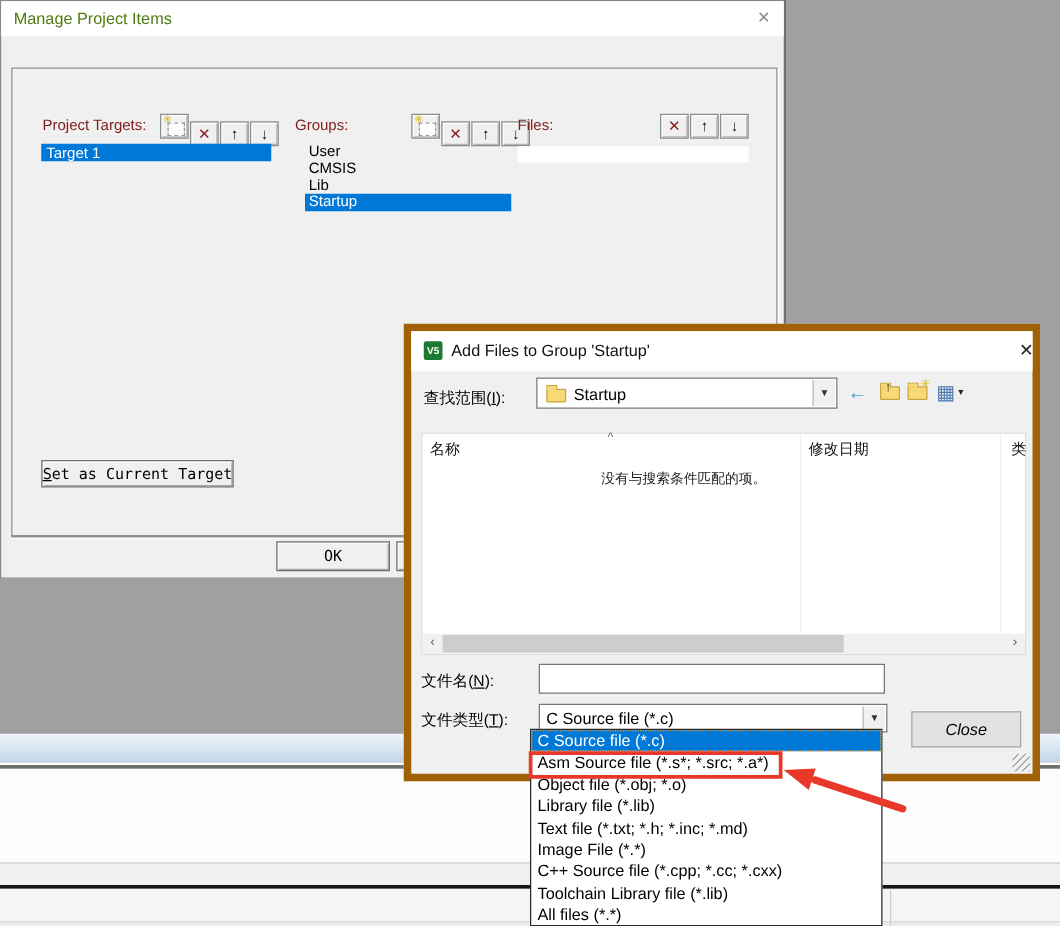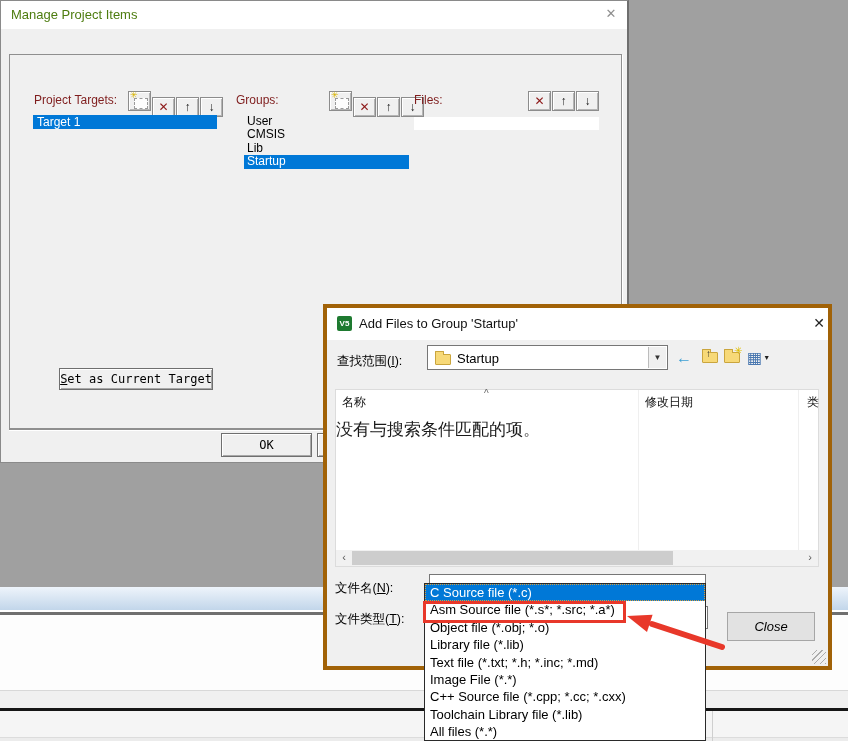--- a/index.html
+++ b/index.html
@@ -34,28 +34,28 @@
   .ic-arrow{font-size:12px;line-height:18px;color:#111;font-weight:bold;}
   .ic-new{position:absolute;left:5px;top:6px;width:12px;height:9px;border:1px dashed #9a9a9a;background:#fdfdfd;}
   .ic-spark{position:absolute;left:1px;top:-1px;font-size:9px;line-height:9px;color:#d9b400;}
   .sel-row{background:#0078d7;color:#fff;}
   #target-list{left:32px;top:114px;width:184px;font-size:12px;}
   #target-list .row{height:14px;line-height:14px;padding-left:4px;}
   #group-list{left:243px;top:114px;width:163px;font-size:12px;}
   #group-list .row{height:13.4px;line-height:13.4px;padding-left:3px;}
   #files-box{left:413px;top:116px;width:185px;height:13px;background:#ffffff;}
   .btn3d{background:#f0f0f0;border:1px solid #6f6f6f;box-shadow:inset 1px 1px 0 #ffffff,inset -1px -1px 0 #a8a8a8;box-sizing:border-box;text-align:center;font-family:"DejaVu Sans Mono",monospace;font-size:12px;color:#000;}
-  #set-current{left:58px;top:367px;width:154px;height:22px;line-height:20px;}
+  #set-current{left:32px;top:367px;width:154px;height:22px;line-height:20px;}
   #manage .sep{left:8px;top:427px;width:611px;height:2px;background:#8f8f8f;box-shadow:0 1px 0 #ffffff;}
   #ok-btn{left:220px;top:432px;width:91px;height:24px;line-height:22px;}
   #cancel-sliver{left:316px;top:432px;width:12px;height:24px;}
   .u{text-decoration:underline;}
 
   
-  #addfiles{left:323px;top:259px;width:509px;height:366px;background:#f0f0f0;border:4px solid #a16207;box-sizing:border-box;margin-top:45px;}
+  #addfiles{left:323px;top:259px;width:509px;height:366px;background:#f0f0f0;border:6px solid #a16207;box-sizing:border-box;}
   #addfiles .titlebar{position:absolute;left:0;top:0;width:100%;height:32px;background:#ffffff;}
   #addfiles .title{position:absolute;left:32px;top:8px;font-size:13px;color:#111;}
   #addfiles .appicon{position:absolute;left:10px;top:8px;width:15px;height:15px;background:#1e7a30;border-radius:2px;color:#fff;font-size:8px;font-weight:bold;text-align:center;line-height:15px;}
   #addfiles .close{position:absolute;left:482px;top:7px;width:20px;height:18px;text-align:center;font-size:14px;color:#222;}
   .cjk-label{font-size:12.5px;color:#000;}
   .combo{background:#fff;border:1px solid #767676;box-sizing:border-box;}
   .combo .cval{position:absolute;left:6px;top:4px;font-size:13px;color:#000;white-space:nowrap;}
   .combo .cbtn{position:absolute;right:1px;top:1px;bottom:1px;width:17px;background:#f0f0f0;border-left:1px solid #bcbcbc;text-align:center;font-size:8px;color:#333;line-height:21px;}
   #lookin-combo{left:100px;top:37px;width:241px;height:25px;}
   #lookin-combo .cval{left:29px;top:5px;}
@@ -67,21 +67,21 @@
   #nav-up .uarr{position:absolute;left:4px;top:-4px;font-size:10px;font-weight:bold;color:#222;}
   #nav-new{left:397px;top:44px;}
   #nav-new .spark{position:absolute;left:10px;top:-7px;font-size:10px;color:#e0be00;}
   #nav-views{left:420px;top:41px;color:#4a78b0;}
   #nav-views .vcaret{font-size:7px;color:#222;vertical-align:3px;margin-left:1px;}
 
   #filelist{left:8px;top:81px;width:484px;height:178px;background:#fff;border:1px solid #dcdcdc;box-sizing:border-box;}
   #filelist .hcol{position:absolute;top:4px;font-size:12px;color:#111;}
   #filelist .sortcaret{position:absolute;left:148px;top:-2px;font-size:10px;color:#666;}
   #filelist .vsep{position:absolute;top:0;width:1px;height:160px;background:#efefef;}
-  #filelist .empty{position:absolute;left:0;top:28px;width:100%;text-align:left;padding-right:64px;box-sizing:border-box;font-size:17px;color:#1a1a1a;}
+  #filelist .empty{position:absolute;left:0;top:28px;width:100%;text-align:center;padding-right:64px;box-sizing:border-box;font-size:11px;color:#1a1a1a;}
   .hscroll{position:absolute;left:0;bottom:0;width:100%;height:16px;background:#f1f1f1;}
   .hscroll .sarr{position:absolute;top:0;width:16px;height:16px;text-align:center;line-height:15px;font-size:11px;color:#5a5a5a;}
   .hscroll .thumb{position:absolute;left:16px;top:1px;width:321px;height:14px;background:#cdcdcd;}
 
   #fname-label{left:8px;top:272px;}
   #fname-input{left:102px;top:266px;width:277px;height:24px;border:1px solid #767676;background:#fff;box-sizing:border-box;font-size:13px;padding:0 4px;font-family:inherit;}
   .winbtn{background:#e2e2e2;border:1px solid #a6a6a6;box-sizing:border-box;text-align:center;font-size:13px;color:#000;}
   #add-btn{left:400px;top:264px;width:88px;height:29px;line-height:27px;}
   #ftype-label{left:8px;top:303px;}
   #ftype-combo{left:102px;top:298px;width:279px;height:23px;}

